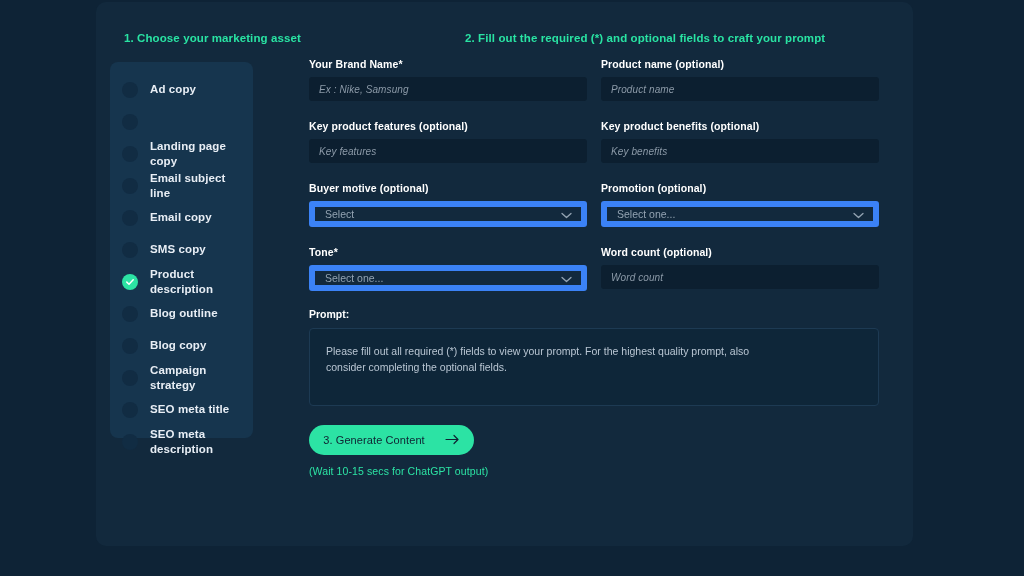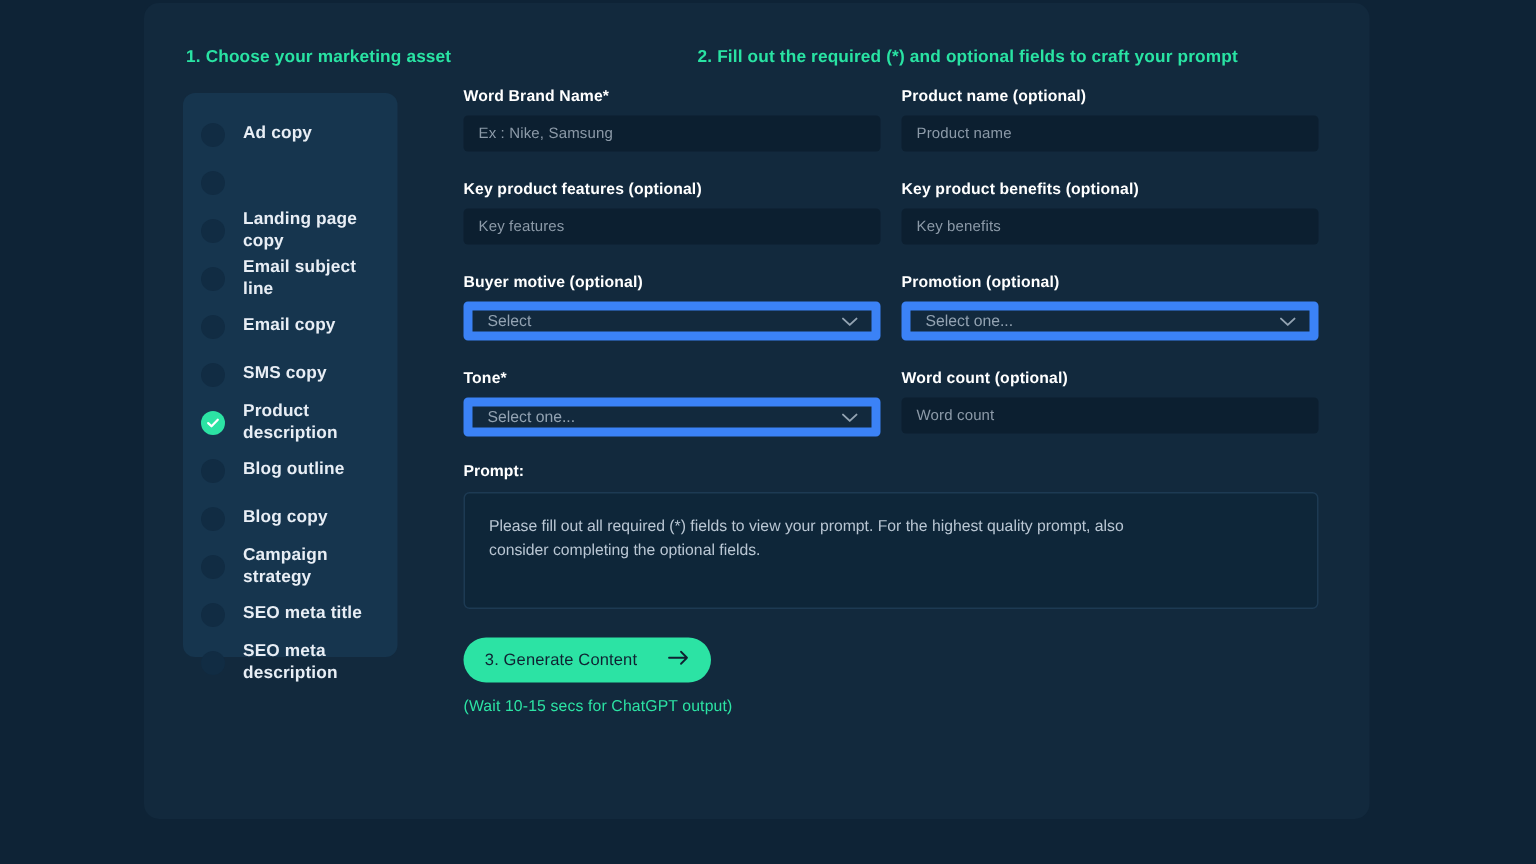--- a/index.html
+++ b/index.html
@@ -42,21 +42,21 @@
     font-weight: 600;
     letter-spacing: .1px;
     white-space: nowrap;
   }
   .heading-left  { left: 124px; top: 32px; }
   .heading-right { left: 437px; top: 32px; margin-left: 28px; }
 
   
   .sidebar {
     position: absolute;
-    left: 122px;
+    left: 110px;
     top: 62px;
     width: 143px;
     height: 376px;
     background: #16354e;
     border-radius: 8px;
     padding-top: 13px;
   }
 
   .asset-item {
     display: flex;
@@ -117,20 +117,21 @@
 
   .input-box {
     position: relative;
     height: 24px;
     background: #0c1f30;
     border-radius: 3px;
     display: flex;
     align-items: center;
     padding: 0 10px;
     cursor: text;
+    font-style: italic;
   }
   .input-box .ph {
     color: #8c9aa8;
     font-size: 10px;
     letter-spacing: .1px;
   }
 
   .select-box {
     position: relative;
     height: 26px;
@@ -270,21 +271,21 @@
       <div class="asset-item">
         <span class="bullet"></span>
         <span class="asset-label">SEO meta description</span>
       </div>
     </div>
 
   <div class="form">
 
     <div class="field-grid" id="field-grid">
         <div class="field">
-          <span class="field-label">Word Brand Name*</span>
+          <span class="field-label">Your Brand Name*</span>
           <div class="input-box">
             <span class="ph">Ex : Nike, Samsung</span>
           </div>
         </div>
         <div class="field">
           <span class="field-label">Product name (optional)</span>
           <div class="input-box">
             <span class="ph">Product name</span>
           </div>
         </div>

